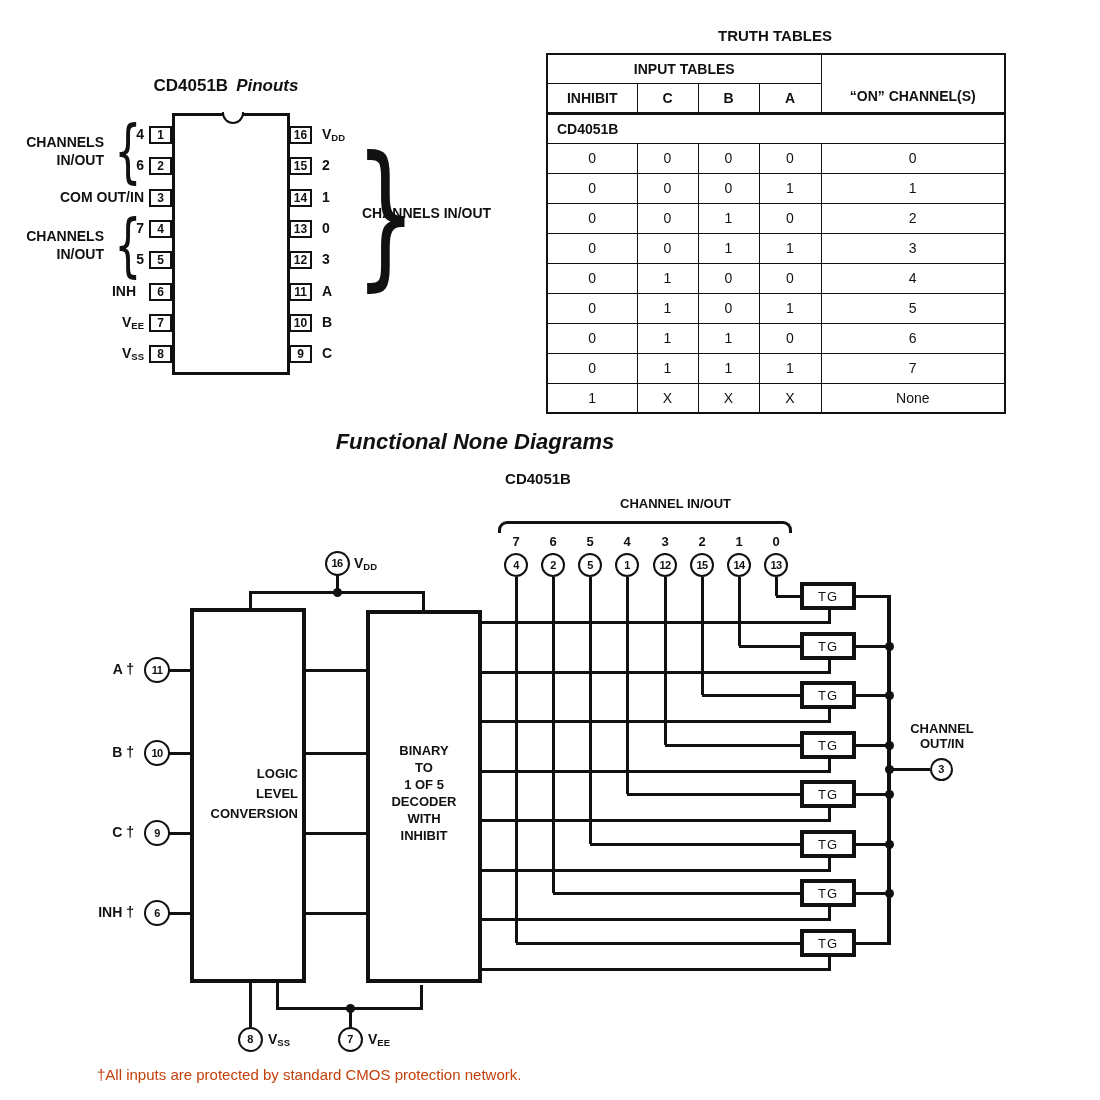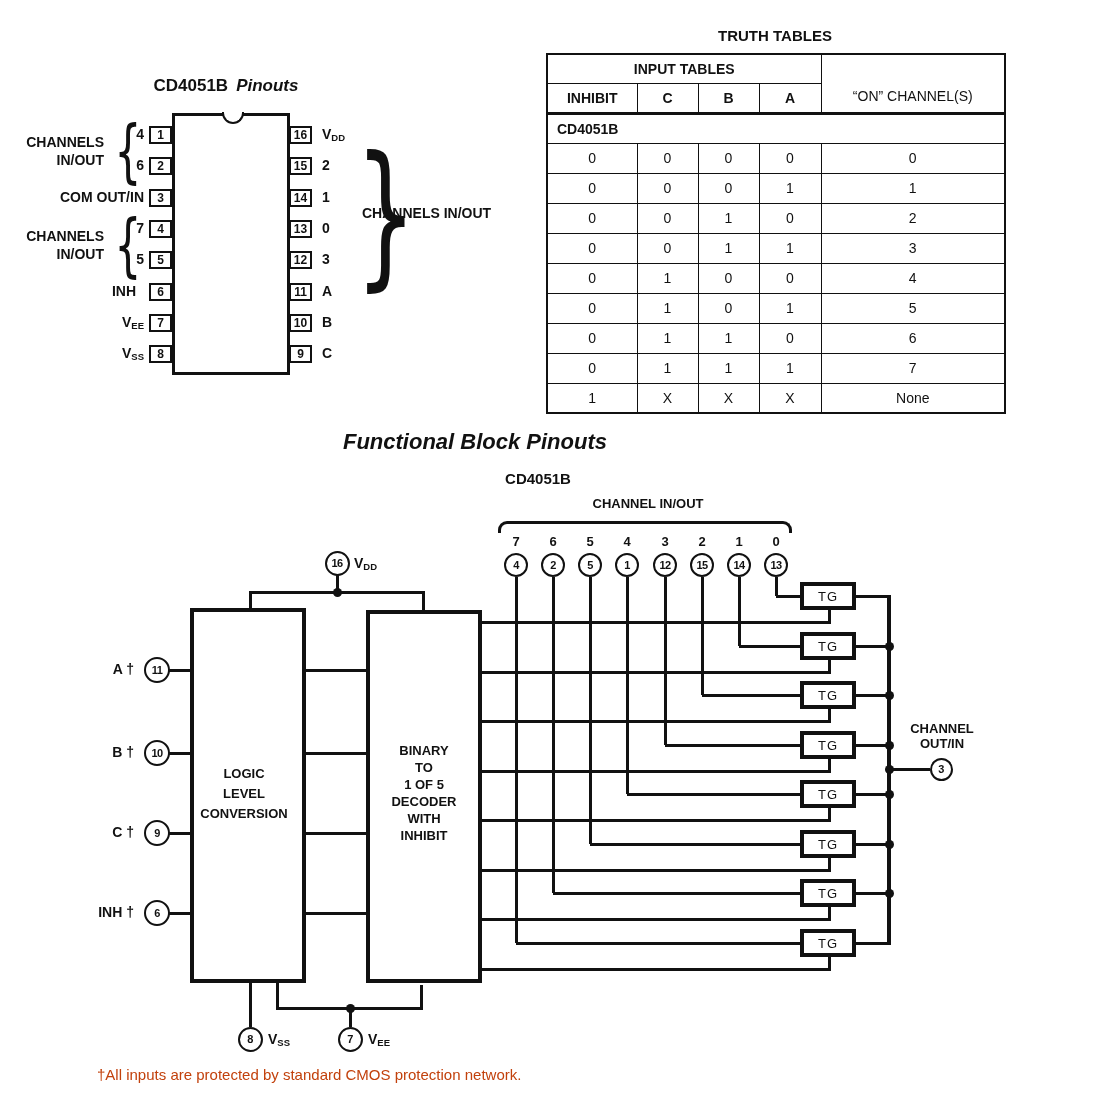--- a/index.html
+++ b/index.html
@@ -39,33 +39,33 @@
   .fbd-title{left:280px;top:429px;width:390px;text-align:center;font-size:22px;
              font-weight:bold;font-style:italic;}
   .fbd-subtitle{left:448px;top:470px;width:180px;text-align:center;font-size:15px;font-weight:bold;}
   .footnote{position:absolute;left:97px;top:1066px;font-size:15px;color:#c2410c;}
   .tt-wrap{position:absolute;left:546px;top:53px;}
   table.tt{border-collapse:collapse;table-layout:fixed;font-size:14px;color:#111;
            border:2.5px solid #111;}
   table.tt th,table.tt td{border:1.5px solid #111;text-align:center;padding:0;
                           font-weight:normal;overflow:hidden;}
   table.tt .hdr{font-weight:bold;}
-  table.tt .on-hdr{font-weight:normal;vertical-align:bottom;padding-bottom:8px;}
+  table.tt .on-hdr{font-weight:bold;vertical-align:bottom;padding-bottom:8px;}
   table.tt td.section{text-align:left;font-weight:bold;padding-left:9px;
                       border-top:3.5px solid #111;}
 </style>
 </head>
 <body>
 
 <div class="page">
   <div class="title pinout-title"><span>CD4051B</span><span class="word">Pinouts</span></div>
 
   <div class="title tt-title">TRUTH TABLES</div>
 
-  <div class="title fbd-title">Functional Block Pinouts</div>
+  <div class="title fbd-title">Functional None Diagrams</div>
 
   <div class="title fbd-subtitle">CD4051B</div>
 
   <div class="footnote"><span>†</span><span>All inputs are protected by standard CMOS protection network.</span></div>
 
   <div id="layer" style="position:absolute;left:0;top:0;width:1100px;height:1100px;">
       <div class="bigbox" style="left: 172px; top: 113px; width: 118px; height: 262px; border-width: 3px;"></div>
       <div class="notch" style="left: 222px; top: 112px; width: 22px; height: 12px;"></div>
       <div class="pinbox" style="left: 149px; top: 126px; width: 23px; height: 18px; border-width: 2.5px;">1</div>
       <div class="txt b14 right" style="left: 20px; top: 126px; width: 124px;">4</div>
@@ -250,21 +250,21 @@
       <div class="ink" style="left: 335.5px; top: 575px; width: 3px; height: 17px;"></div>
       <div class="ink" style="left: 249px; top: 590.5px; width: 176px; height: 3px;"></div>
       <div class="ink" style="left: 249px; top: 592px; width: 3px; height: 18px;"></div>
       <div class="ink" style="left: 422px; top: 592px; width: 3px; height: 20px;"></div>
       <div class="ink" style="left: 248.5px; top: 981px; width: 3px; height: 46px;"></div>
       <div class="ink" style="left: 275.5px; top: 981px; width: 3px; height: 27px;"></div>
       <div class="ink" style="left: 275.5px; top: 1006.5px; width: 147.5px; height: 3px;"></div>
       <div class="ink" style="left: 420px; top: 985px; width: 3px; height: 23px;"></div>
       <div class="ink" style="left: 348.5px; top: 1008px; width: 3px; height: 19px;"></div>
       <div class="bigbox" style="left: 190px; top: 608px; width: 116px; height: 375px; border-width: 4px;"></div>
-      <div class="txt b13 center pre lh20" style="left: 190px; top: 764px; width: 108px;">LOGIC
+      <div class="txt b13 center pre lh20" style="left: 190px; top: 764px; width: 108px; text-align: right;">LOGIC
 LEVEL
 CONVERSION</div>
       <div class="bigbox" style="left: 366px; top: 610px; width: 116px; height: 373px; border-width: 4px;"></div>
       <div class="txt b13 center pre lh17" style="left: 366px; top: 742px; width: 116px;">BINARY
 TO
 1 OF 5
 DECODER
 WITH
 INHIBIT</div>
       <div class="tgbox" style="left: 800px; top: 582px; width: 56px; height: 28px; border-width: 4px;">TG</div>
@@ -277,21 +277,21 @@
       <div class="tgbox" style="left: 800px; top: 929px; width: 56px; height: 28px; border-width: 4px;">TG</div>
       <div class="ink" style="left: 884.5px; top: 641.5px; width: 9px; height: 9px; border-radius: 50%;"></div>
       <div class="ink" style="left: 884.5px; top: 690.5px; width: 9px; height: 9px; border-radius: 50%;"></div>
       <div class="ink" style="left: 884.5px; top: 740.5px; width: 9px; height: 9px; border-radius: 50%;"></div>
       <div class="ink" style="left: 884.5px; top: 789.5px; width: 9px; height: 9px; border-radius: 50%;"></div>
       <div class="ink" style="left: 884.5px; top: 839.5px; width: 9px; height: 9px; border-radius: 50%;"></div>
       <div class="ink" style="left: 884.5px; top: 888.5px; width: 9px; height: 9px; border-radius: 50%;"></div>
       <div class="ink" style="left: 884.5px; top: 764.5px; width: 9px; height: 9px; border-radius: 50%;"></div>
       <div class="ink" style="left: 332.5px; top: 587.5px; width: 9px; height: 9px; border-radius: 50%;"></div>
       <div class="ink" style="left: 345.5px; top: 1003.5px; width: 9px; height: 9px; border-radius: 50%;"></div>
-      <div class="txt b13 center" style="left: 565px; top: 496px; width: 166px;">CHANNEL IN/OUT</div>
+      <div class="txt b13 center" style="left: 565px; top: 496px; width: 166px; text-align: right;">CHANNEL IN/OUT</div>
       <div class="txt b13 center" style="left: 502px; top: 534px; width: 28px;">7</div>
       <div class="pcircle" style="left: 504px; top: 553px; width: 24px; height: 24px;">4</div>
       <div class="txt b13 center" style="left: 539px; top: 534px; width: 28px;">6</div>
       <div class="pcircle" style="left: 541px; top: 553px; width: 24px; height: 24px;">2</div>
       <div class="txt b13 center" style="left: 576px; top: 534px; width: 28px;">5</div>
       <div class="pcircle" style="left: 578px; top: 553px; width: 24px; height: 24px;">5</div>
       <div class="txt b13 center" style="left: 613px; top: 534px; width: 28px;">4</div>
       <div class="pcircle" style="left: 615px; top: 553px; width: 24px; height: 24px;">1</div>
       <div class="txt b13 center" style="left: 651px; top: 534px; width: 28px;">3</div>
       <div class="pcircle" style="left: 653px; top: 553px; width: 24px; height: 24px;">12</div>

